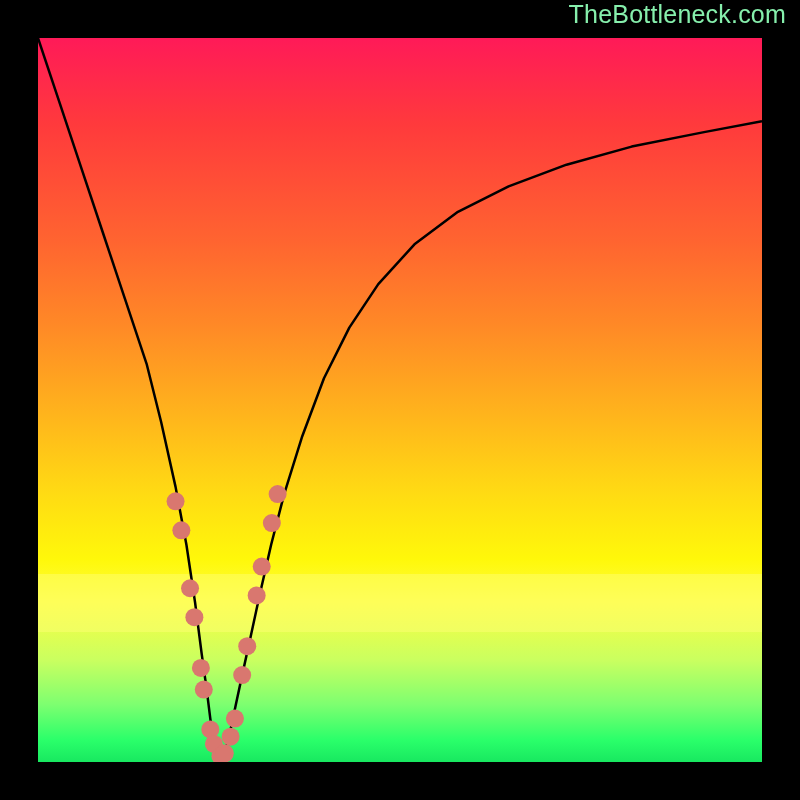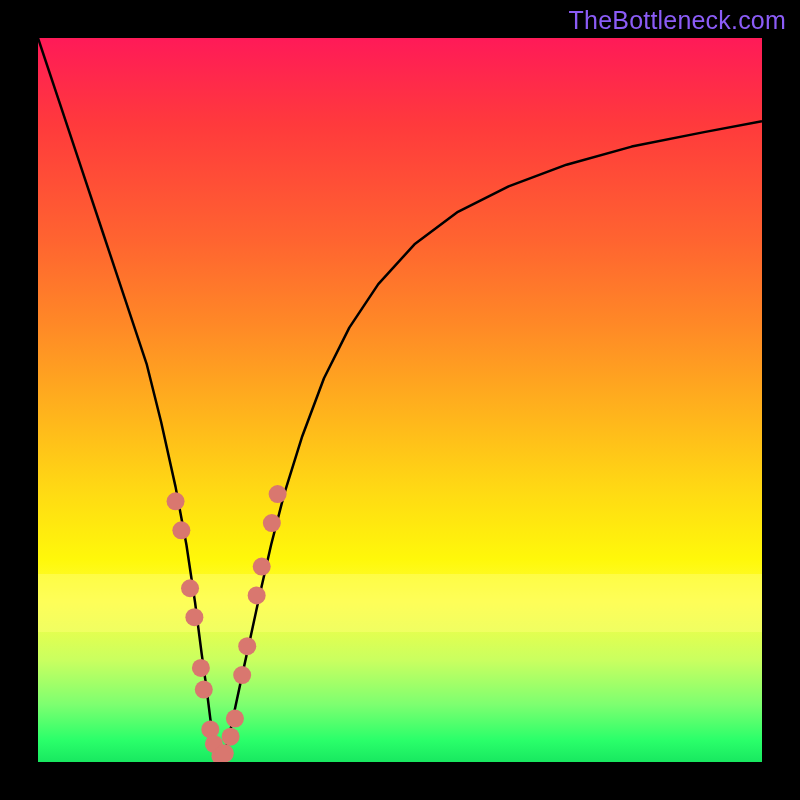--- a/index.html
+++ b/index.html
@@ -43,23 +43,23 @@
     position: absolute;
     left: 0;
     right: 0;
     top: 74%;
     height: 8%;
     background: rgba(255, 255, 120, 0.45);
     pointer-events: none;
   }
   .watermark {
     position: absolute;
-    top: 6px;
+    top: 0;
     right: 14px;
-    color: #8b5cf6;
+    color: #86efac;
     font-size: 25px;
     font-weight: 500;
     letter-spacing: 0.2px;
     user-select: none;
   }
   svg {
     position: absolute;
     left: 0;
     top: 0;
   }

